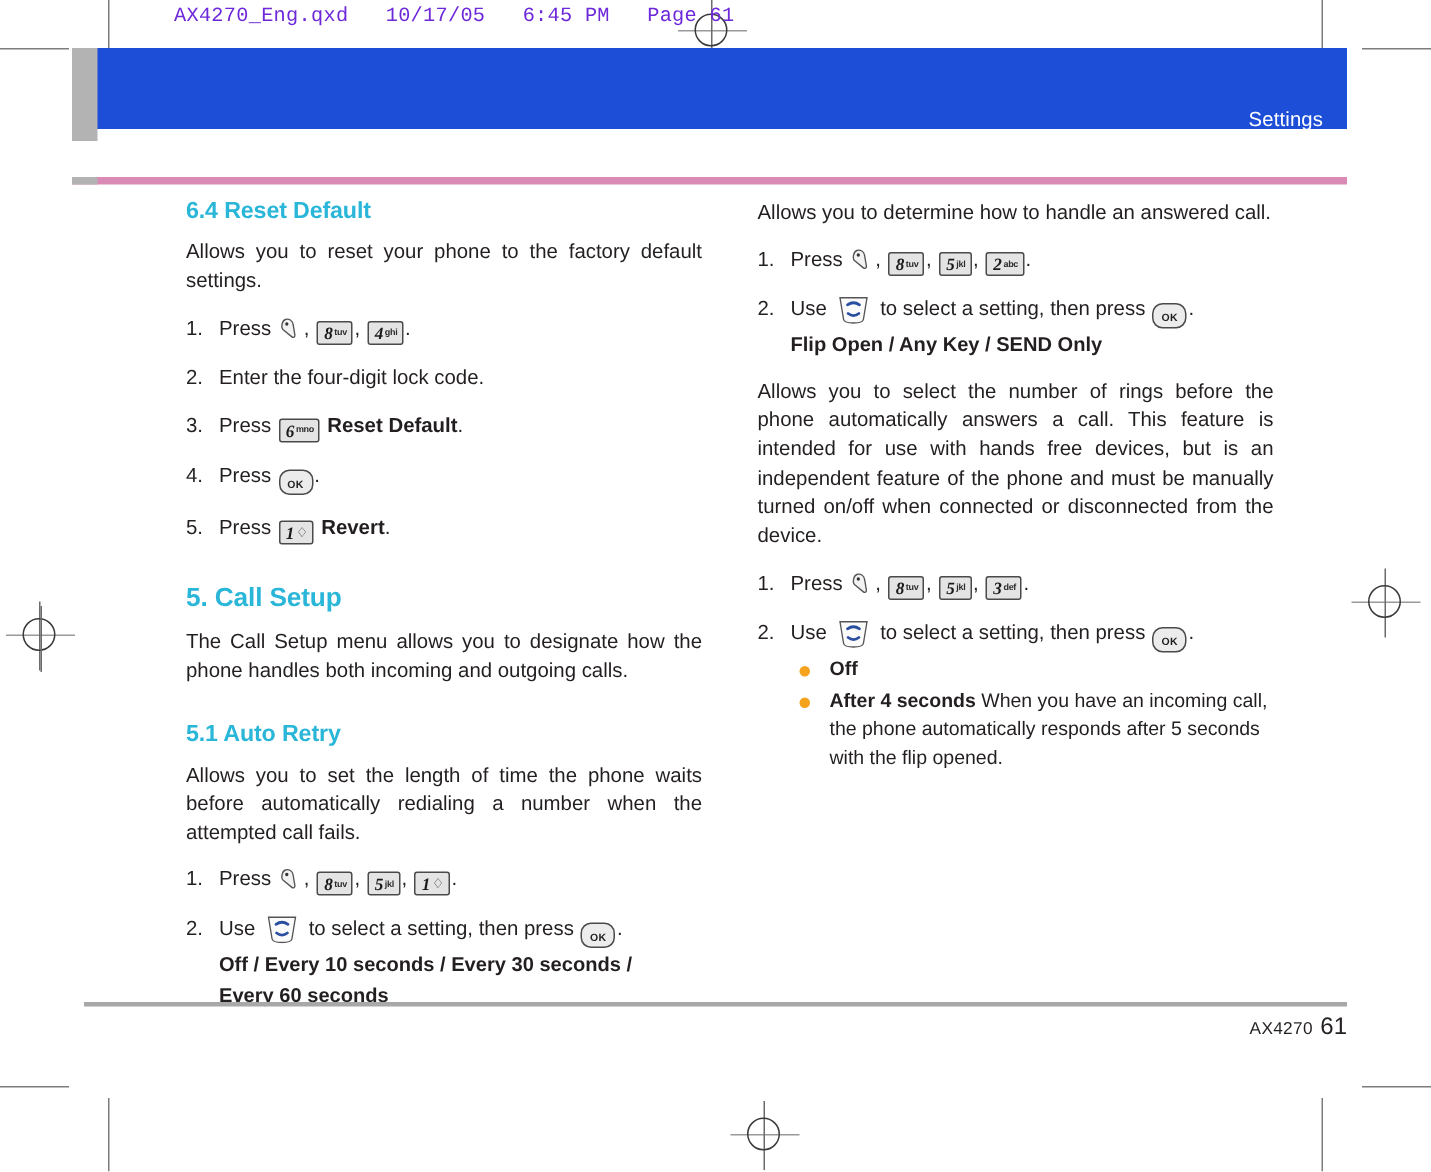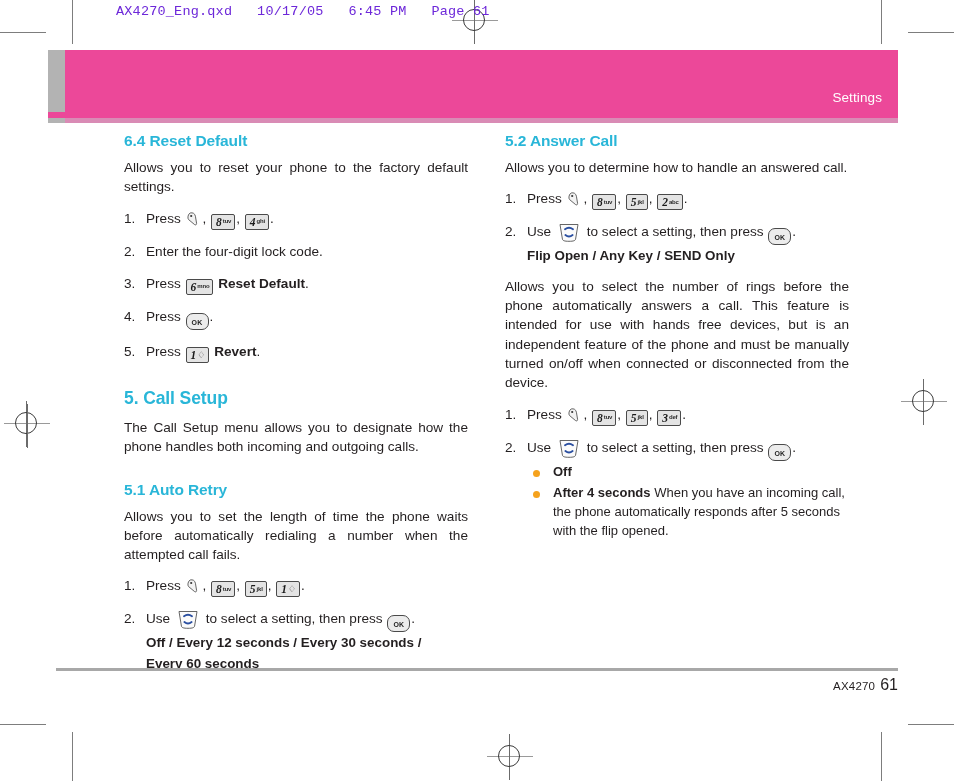--- a/index.html
+++ b/index.html
@@ -60,24 +60,24 @@
     font-size: 13.5px;
     color: #6d28d9;
     letter-spacing: 0.2px;
     white-space: pre;
   }
 
   
   .banner {
     position: absolute;
     left: 48px;
-    top: 50px;
+    top: 32px;
     width: 850px;
-    height: 70px;
-    background: #ec4899;
+    height: 54px;
+    background: #1d4ed8;
   }
   .banner-tab {
     position: absolute;
     left: 0;
     top: 0;
     width: 17px;
     height: 62px;
     background: #b3b3b3;
   }
   .banner-title {
@@ -395,29 +395,28 @@
     <span>Use</span>
     <span class="navkey">
       <svg width="24" height="20" viewBox="0 0 24 20">
         <path d="M3.0 2.5 L21.0 2.5 L18.6 17.0 C18.3 18.6 16.8 19.3 12.0 19.3 C7.2 19.3 5.7 18.6 5.4 17.0 Z" fill="#fbfbfb" stroke="#555" stroke-width="0.9"></path>
         <path d="M8.0 7.2 Q12.0 4.4 16.0 7.2" fill="none" stroke="#2b4fa0" stroke-width="1.9" stroke-linecap="round"></path>
         <path d="M8.4 13.0 Q12.0 15.8 15.6 13.0" fill="none" stroke="#2b4fa0" stroke-width="1.9" stroke-linecap="round"></path>
       </svg>
     </span>
     <span>to select a setting, then press</span>
     <span class="okkey"><span>OK</span></span><span>.</span>
-    <div class="step-sub">Off / Every 12 seconds / Every 30 seconds /</div>
+    <div class="step-sub">Off / Every 10 seconds / Every 30 seconds /</div>
     <div class="step-sub">Every 60 seconds</div>
   </div>
 
 </div>
 
 <div class="col col-right">
 
-  <h2 class="sec">5.2 Answer Call</h2>
   <p class="body nojust">Allows you to determine how to handle an answered call.</p>
 
   <div class="step">
     <span class="num">1.</span>
     <span>Press</span>
     <span class="menukey">
       <svg width="16" height="16" viewBox="0 0 16 16">
         <path d="M4.2 2.0 C6.6 1.2 9.0 2.6 9.4 5.2 L10.6 12.4 C10.8 13.6 9.6 14.4 8.6 13.6 L2.6 8.6 C1.2 7.4 2.0 2.8 4.2 2.0 Z" fill="#f2f2f2" stroke="#555" stroke-width="0.9"></path>
         <circle cx="5.2" cy="5.0" r="1.1" fill="#333"></circle>
       </svg>

